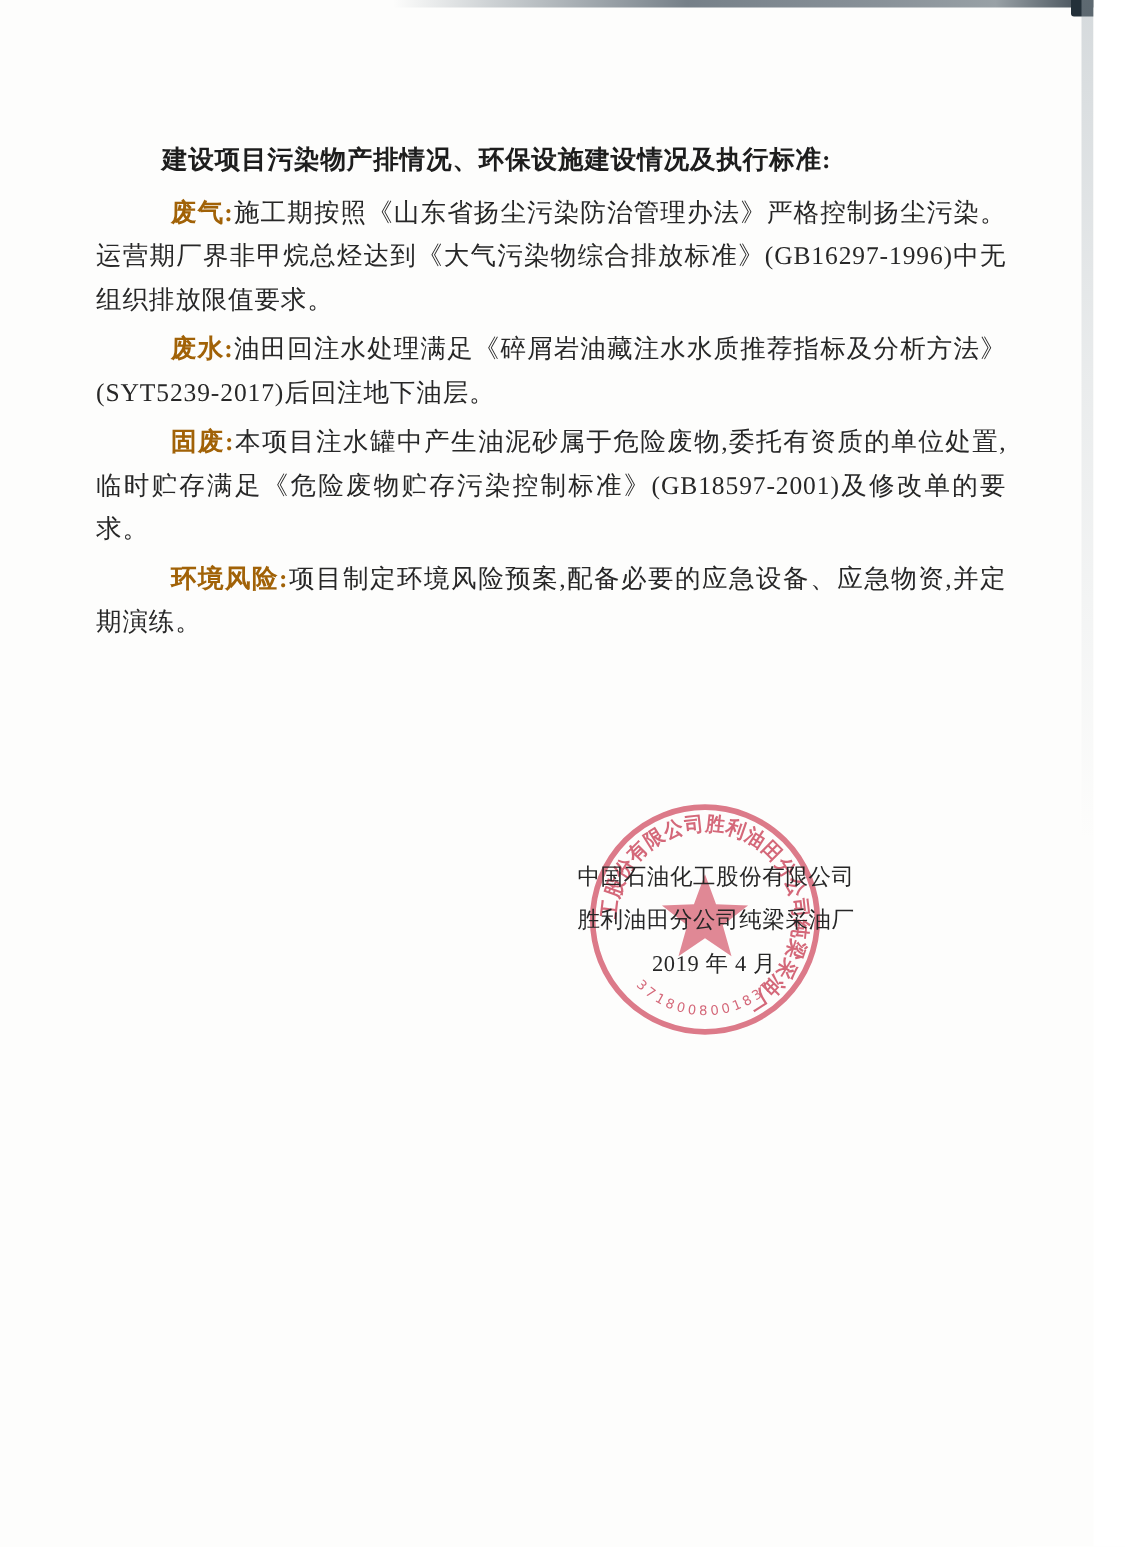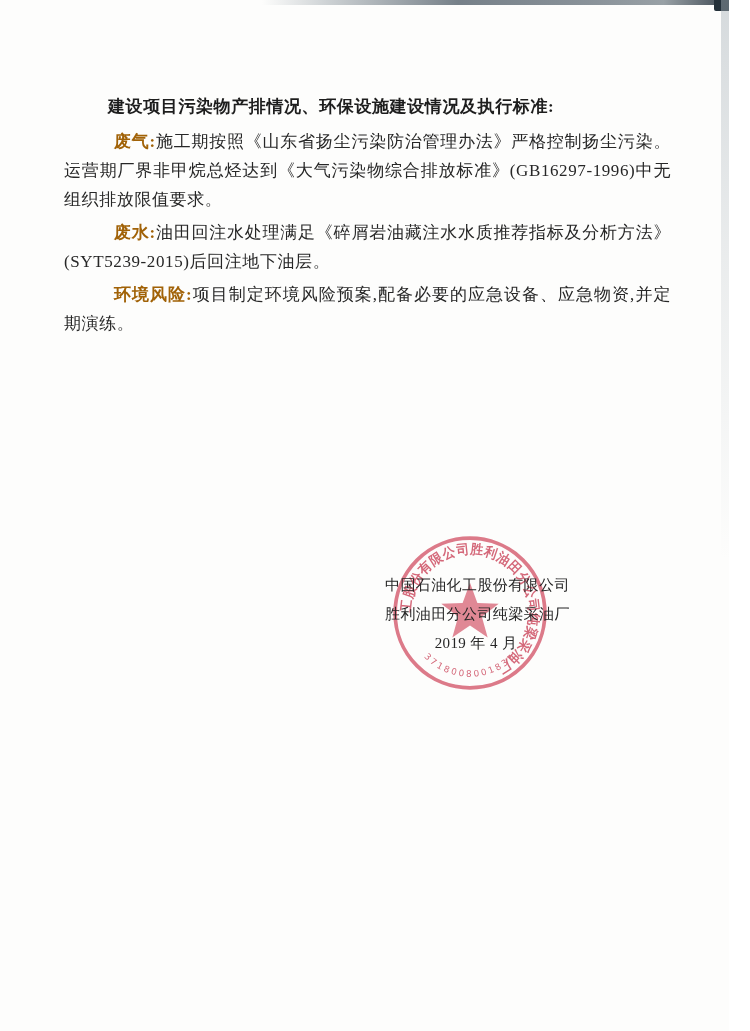--- a/index.html
+++ b/index.html
@@ -77,22 +77,23 @@
 
   <div class="scan-top"></div>
   <div class="scan-corner"></div>
   <div class="scan-right"></div>
 
   <div class="content">
     <p class="doc-title">建设项目污染物产排情况、环保设施建设情况及执行标准:</p>
 
     <p class="para"><b>废气:</b><span>施工期按照《山东省扬尘污染防治管理办法》严格控制扬尘污染。运营期厂界非甲烷总烃达到《大气污染物综合排放标准》(GB16297-1996)中无组织排放限值要求。</span></p>
 
-    <p class="para"><b>废水:</b><span>油田回注水处理满足《碎屑岩油藏注水水质推荐指标及分析方法》(SYT5239-2015)后回注地下油层。</span></p>
+    <p class="para"><b>废水:</b><span>油田回注水处理满足《碎屑岩油藏注水水质推荐指标及分析方法》(SYT5239-2017)后回注地下油层。</span></p>
 
+    <p class="para"><b>固废:</b><span>本项目注水罐中产生油泥砂属于危险废物,委托有资质的单位处置,临时贮存满足《危险废物贮存污染控制标准》(GB18597-2001)及修改单的要求。</span></p>
 
 
     <p class="para"><b>环境风险:</b><span>项目制定环境风险预案,配备必要的应急设备、应急物资,并定期演练。</span></p>
   </div>
 
   <svg class="stamp" viewBox="0 0 200 200" aria-hidden="true">
     <defs>
       <path id="ringPath" d="M 43,100 A 57,57 0 1 1 157,100 A 57,57 0 1 1 43,100"></path>
       <path id="serialPath" d="M 52,138 A 61,61 0 0 0 148,138"></path>
     </defs>

